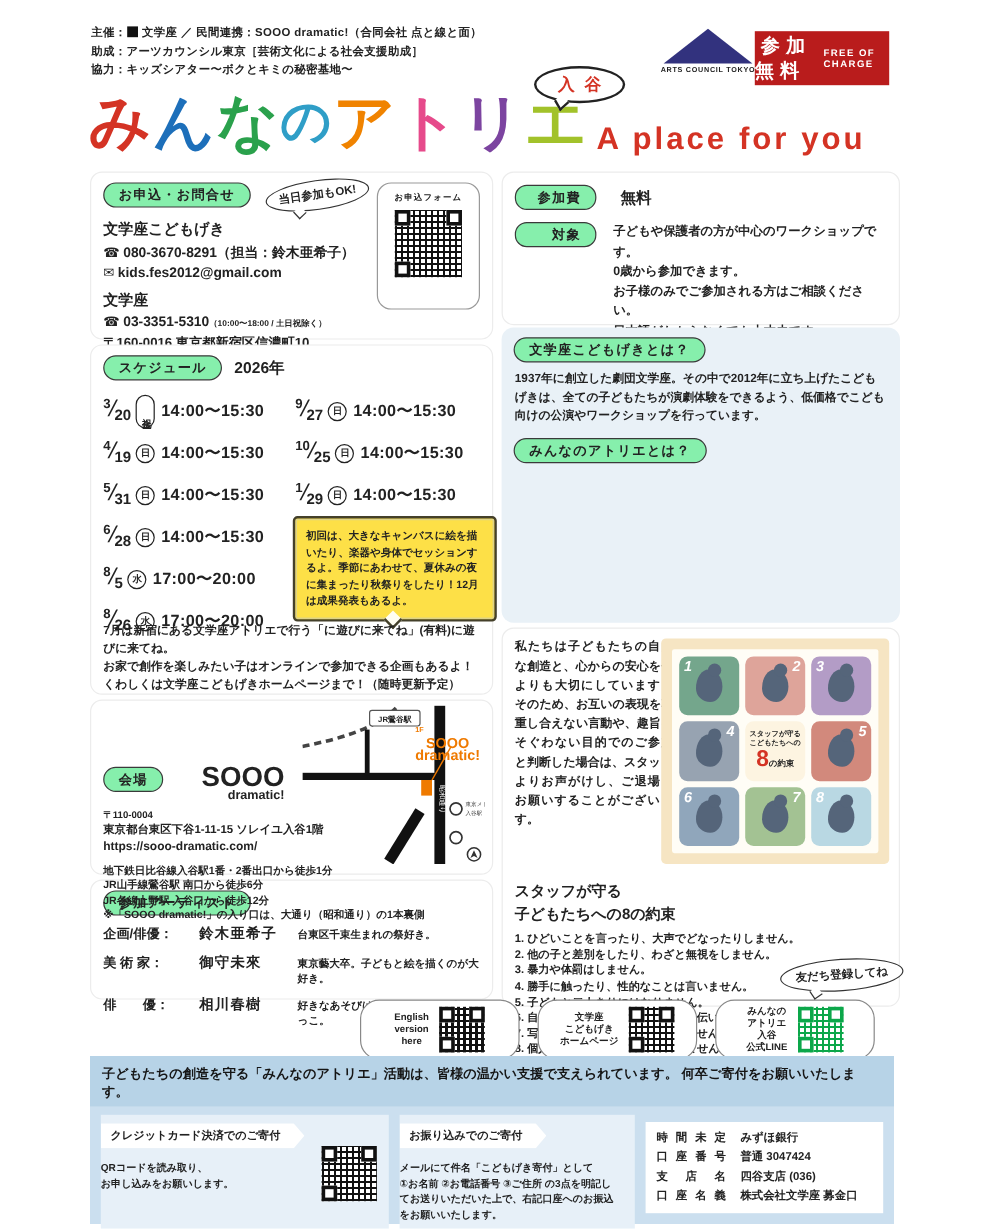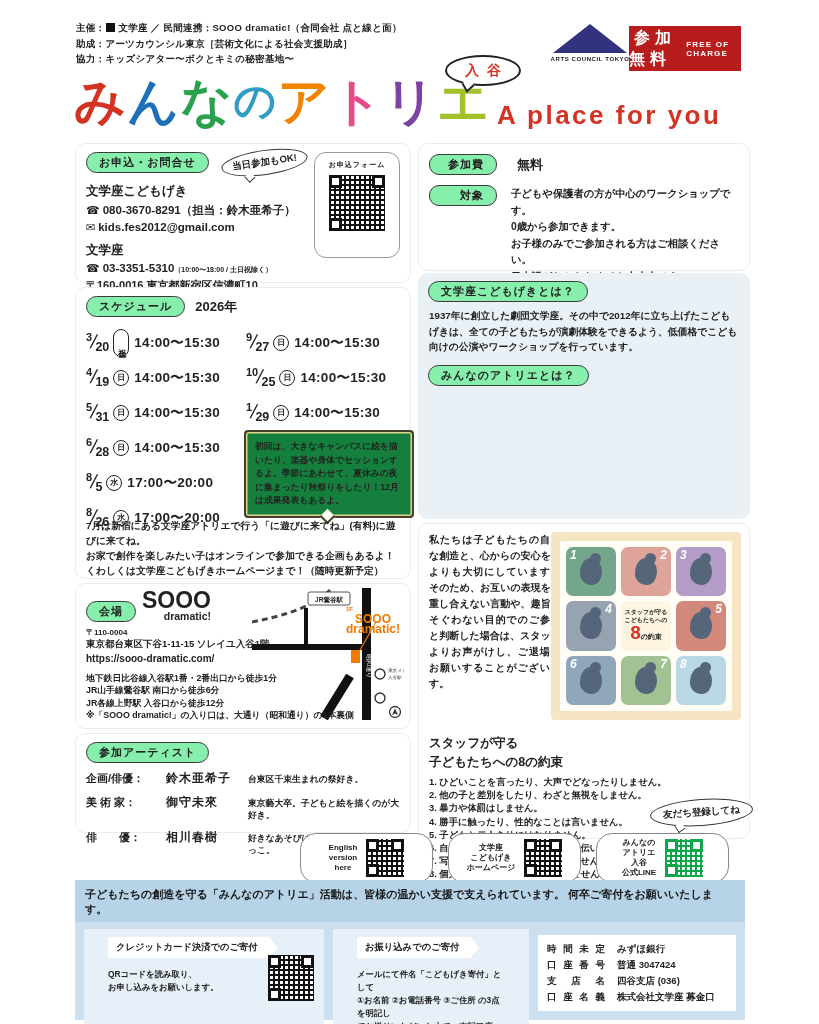--- a/index.html
+++ b/index.html
@@ -65,29 +65,29 @@
   .sitem { display:flex; align-items:center; line-height:1; }
   .fr { font-weight:800; white-space:nowrap; }
   .fr sup { font-size:11px; vertical-align:7px; }
   .fr .sl { font-size:19px; font-weight:400; display:inline-block; transform:skewX(-14deg); margin:0 -1px; }
   .fr sub { font-size:12.5px; vertical-align:-3px; }
   .dow { flex:none; width:14px; height:14px; border:1.2px solid #222; border-radius:50%; font-size:8px; line-height:14px;
     text-align:center; margin:0 5px 0 4px; font-weight:700; }
   .dow.tall { height:25px; writing-mode:vertical-rl; line-height:14px; border-radius:8px; letter-spacing:-1px; padding-top:1px; }
   .stime { font-size:13.5px; font-weight:800; letter-spacing:.3px; }
   .snote { font-size:8px; font-weight:700; margin-left:1px; }
-  .note-box { position:absolute; left:168px; top:142px; width:170px; background:#15803d; border:2px solid #44402a;
+  .note-box { position:absolute; left:168px; top:142px; width:170px; background:#fde047; border:2px solid #44402a;
     border-radius:4px; padding:8px 9px; font-size:8.8px; line-height:13.5px; font-weight:700; box-sizing:border-box;
     box-shadow:inset 0 0 0 1.5px #ded388; }
   .note-box::after { content:""; position:absolute; bottom:-6px; left:76px; width:9px; height:9px; background:#fffef2;
     border-right:2px solid #44402a; border-bottom:2px solid #44402a; transform:rotate(45deg); }
   .sched-footer { position:absolute; left:10px; top:230px; width:318px; font-size:9.8px; line-height:15px; font-weight:600; }
   
   #sec-venue { left:75px; top:583px; width:336px; height:146px; }
-  .venue-head { display:flex; gap:6px; align-items:flex-end; }
+  .venue-head { display:flex; gap:32px; align-items:flex-start;margin-top:47px; }
   .sooo-logo { line-height:.95; margin-top:-2px; }
   .sooo-1 { font-size:23px; font-weight:900; letter-spacing:0; display:block; }
   .sooo-2 { font-size:10.5px; font-weight:800; text-align:right; display:block; }
   .v-postal { font-size:8px; font-weight:600; margin-top:5px; }
   .v-addr { font-size:9.5px; font-weight:600; }
   .v-url { font-size:10px; font-weight:600; margin-top:2px; }
   .v-access { margin-top:8px; font-size:8.8px; line-height:12.5px; font-weight:600; position:relative; z-index:2; }
   .map { position:absolute; right:6px; top:4px; width:152px; height:132px; }
   .map-sooo { position:absolute; right:4px; top:16px; color:#ef7a00; font-weight:900; font-size:12px; line-height:10px; text-align:center; }
   .map-sooo .fl { font-size:6px; display:block; text-align:left; }
@@ -133,21 +133,21 @@
   .qrbox-label { font-size:8px; font-weight:600; text-align:center; line-height:10px; white-space:pre-line; }
   .qr.small { width:38px; height:38px; }
   #friend-bubble { position:absolute; left:650px; top:799px; border:1.5px solid #333; border-radius:50%; padding:6px 12px;
     font-size:9.5px; font-weight:700; background:#fff; transform:rotate(-4deg); z-index:2; }
   #friend-bubble::after { content:""; position:absolute; bottom:-5px; left:24px; width:7px; height:7px; background:#fff;
     border-right:1.5px solid #333; border-bottom:1.5px solid #333; transform:rotate(60deg); }
   
   #donation { position:absolute; left:75px; top:880px; width:670px; height:140px; background:#cbdfef; box-sizing:border-box; }
   .don-banner { font-size:11px; font-weight:800; padding:7px 10px 5px; background:#b7d3e7; color:#151515; }
   .don-row { display:flex; gap:9px; padding:7px 9px 0; align-items:stretch; }
-  .don-box { background:#e7f0f8; box-sizing:border-box; padding:7px 24px; height:96px; }
+  .don-box { background:#e7f0f8; box-sizing:border-box; padding:7px 0; height:96px; }
   #don-card { width:240px; position:relative; }
   #don-transfer { width:196px; }
   #don-right { width:auto; flex:1; padding:0; background:transparent; }
   .ribbon { background:#fff; clip-path:polygon(0 0,calc(100% - 9px) 0,100% 50%,calc(100% - 9px) 100%,0 100%);
     font-size:9.3px; font-weight:800; padding:4px 20px 4px 8px; display:inline-block; }
   .don-body { font-size:8.4px; line-height:13px; font-weight:600; margin-top:10px; }
   #don-card .qr { position:absolute; right:10px; top:26px; width:46px; height:46px; }
   .email-strip { background:#fff; text-align:center; font-weight:800; font-size:11px; padding:4px 0; }
   .bank-box { background:#fff; margin-top:6px; padding:6px 9px; font-size:9.5px; line-height:16px; font-weight:700; }
   .bank-label { display:inline-block; width:58px; text-align:justify; text-align-last:justify; margin-right:12px; }

